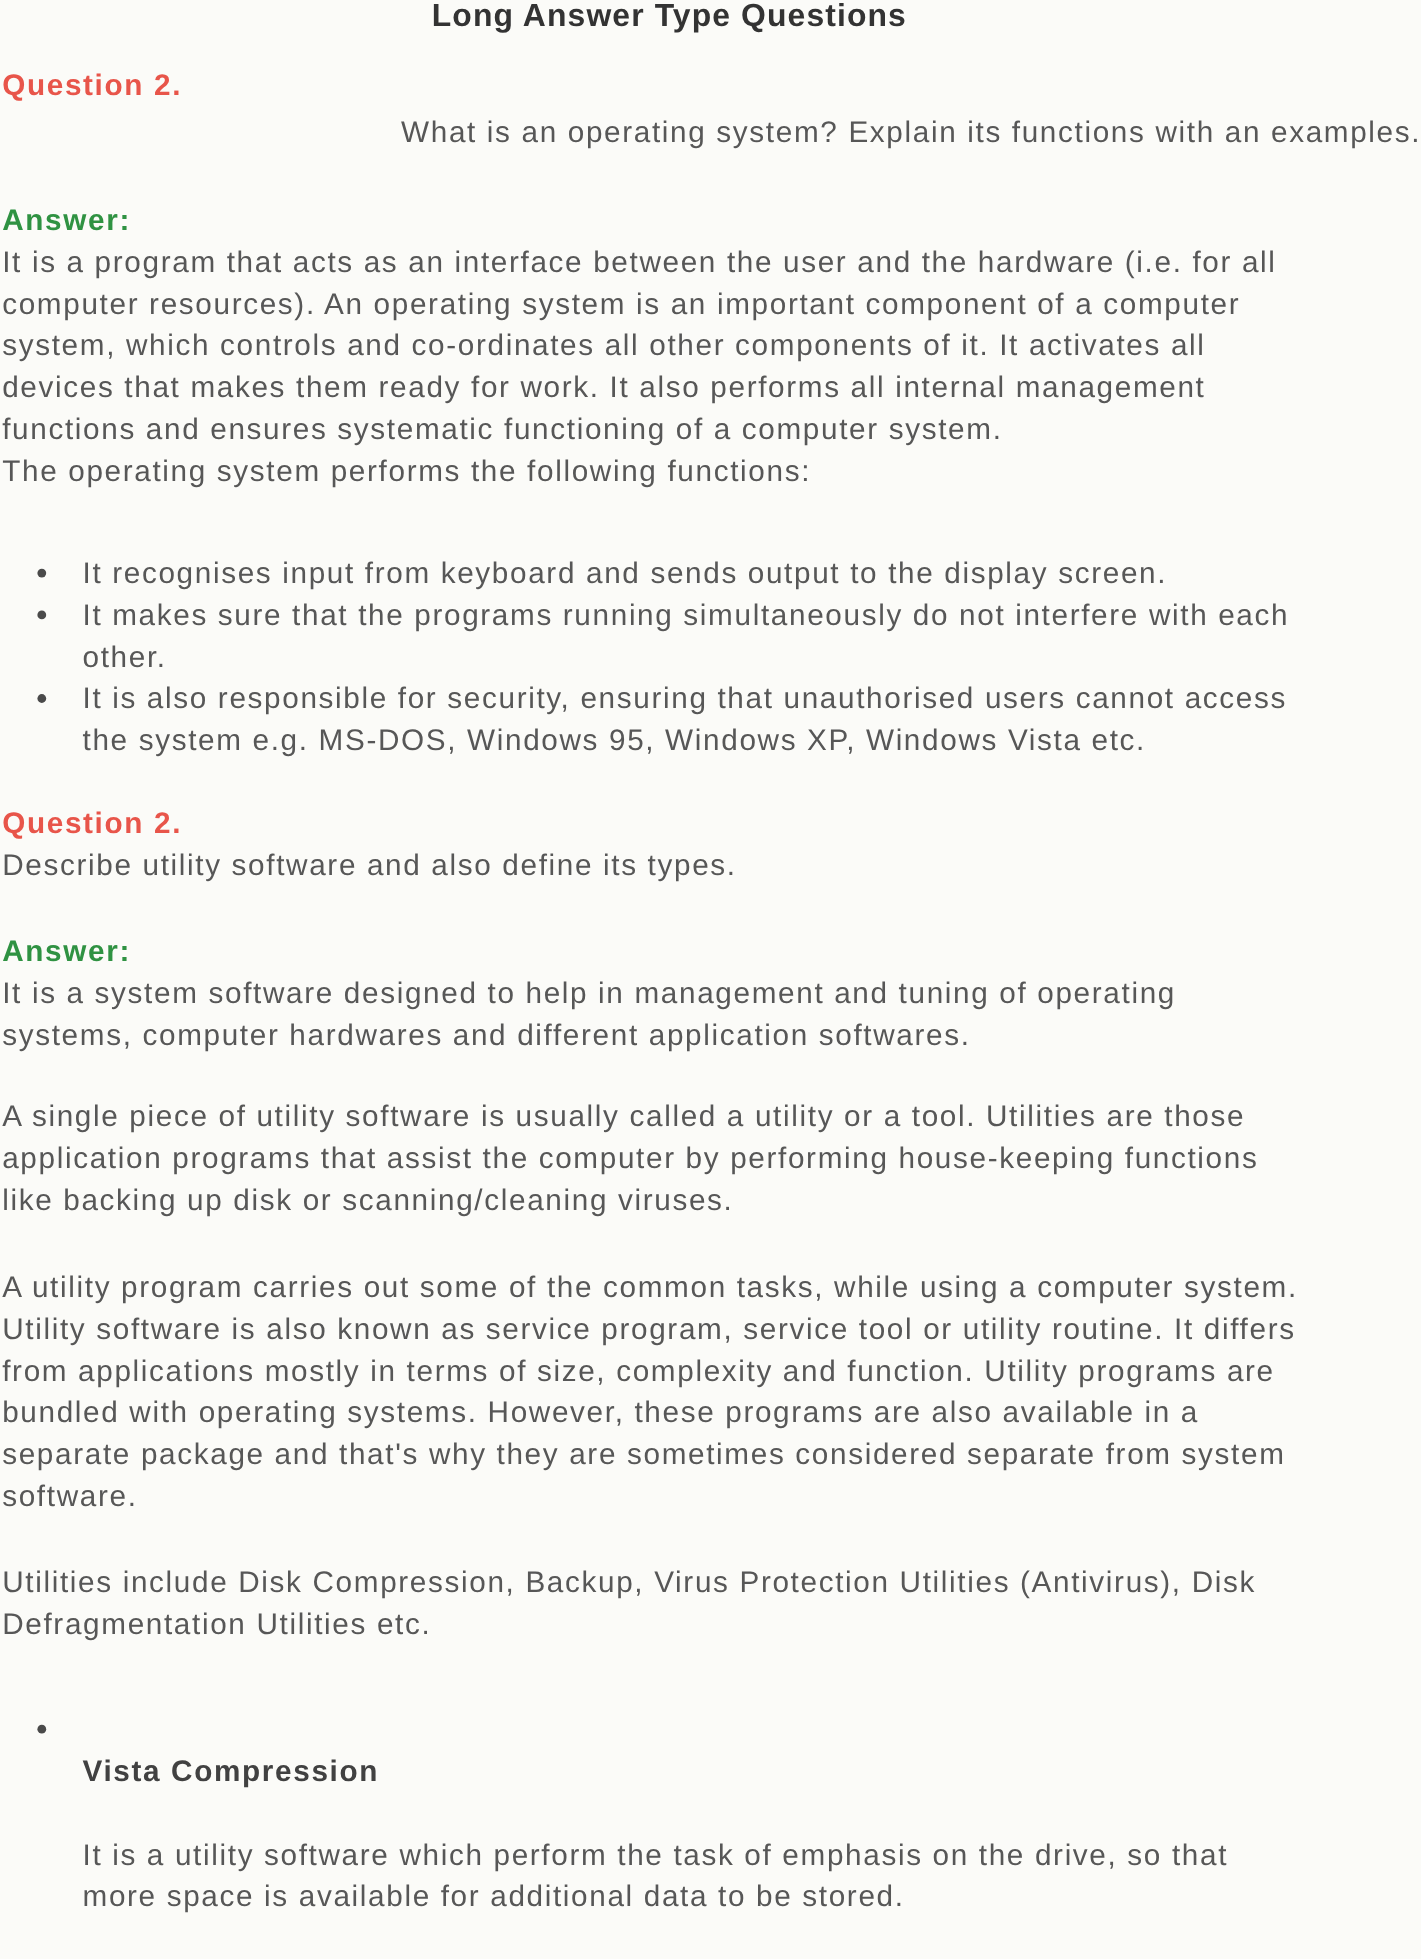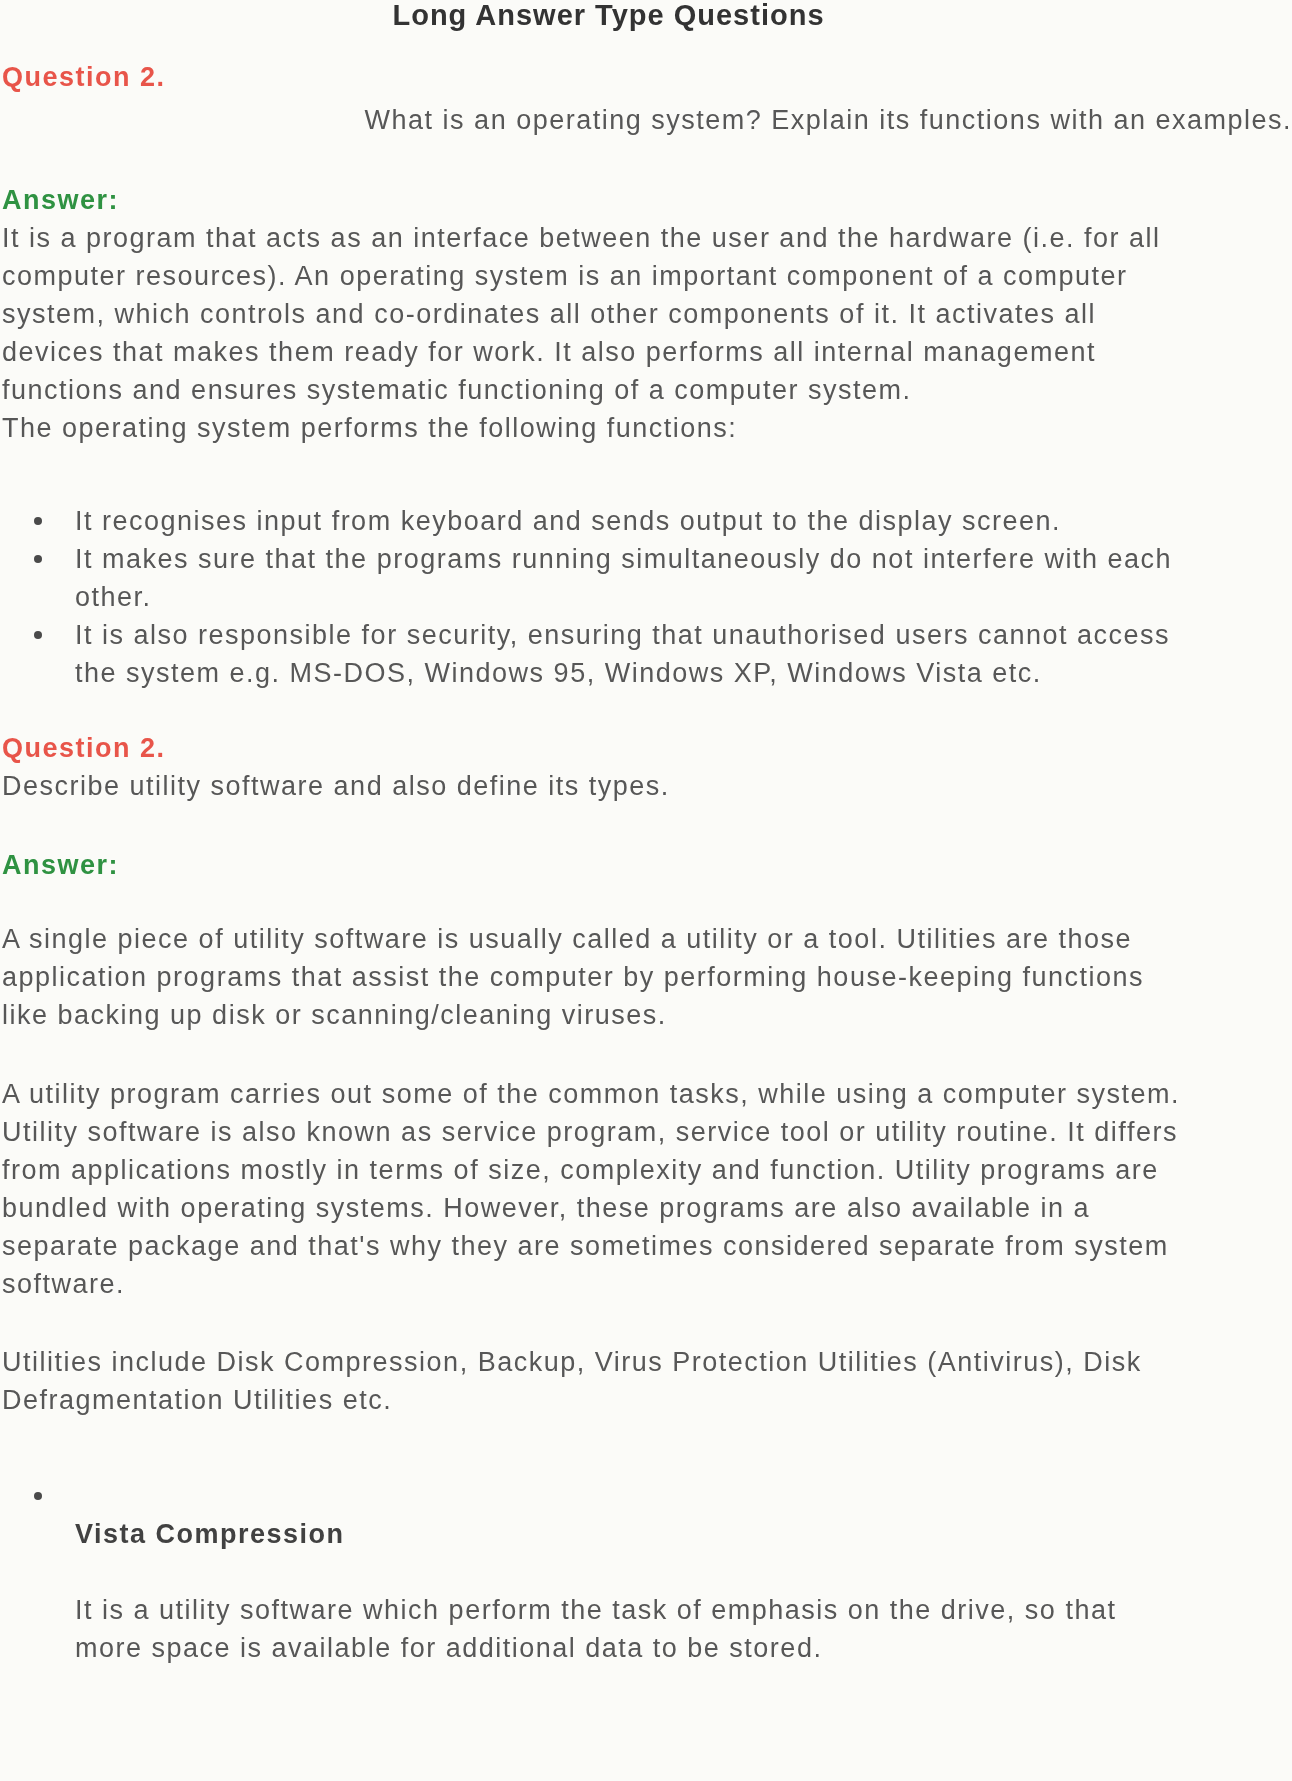--- a/index.html
+++ b/index.html
@@ -102,20 +102,22 @@
       <li>It is also responsible for security, ensuring that unauthorised users cannot access
 the system e.g. MS-DOS, Windows 95, Windows XP, Windows Vista etc.</li>
     </ul>
   </section>
 
   <section>
     <h2 class="q-heading mt-q2-heading">Question 2.</h2>
     <p>Describe utility software and also define its types.</p>
 
     <h2 class="a-heading mt-q2-answer">Answer:</h2>
+    <p>It is a system software designed to help in management and tuning of operating
+systems, computer hardwares and different application softwares.</p>
     <p class="mt-para-36">A single piece of utility software is usually called a utility or a tool. Utilities are those
 application programs that assist the computer by performing house-keeping functions
 like backing up disk or scanning/cleaning viruses.</p>
     <p class="mt-para-41">A utility program carries out some of the common tasks, while using a computer system.
 Utility software is also known as service program, service tool or utility routine. It differs
 from applications mostly in terms of size, complexity and function. Utility programs are
 bundled with operating systems. However, these programs are also available in a
 separate package and that's why they are sometimes considered separate from system
 software.</p>
     <p class="mt-para-40">Utilities include Disk Compression, Backup, Virus Protection Utilities (Antivirus), Disk

